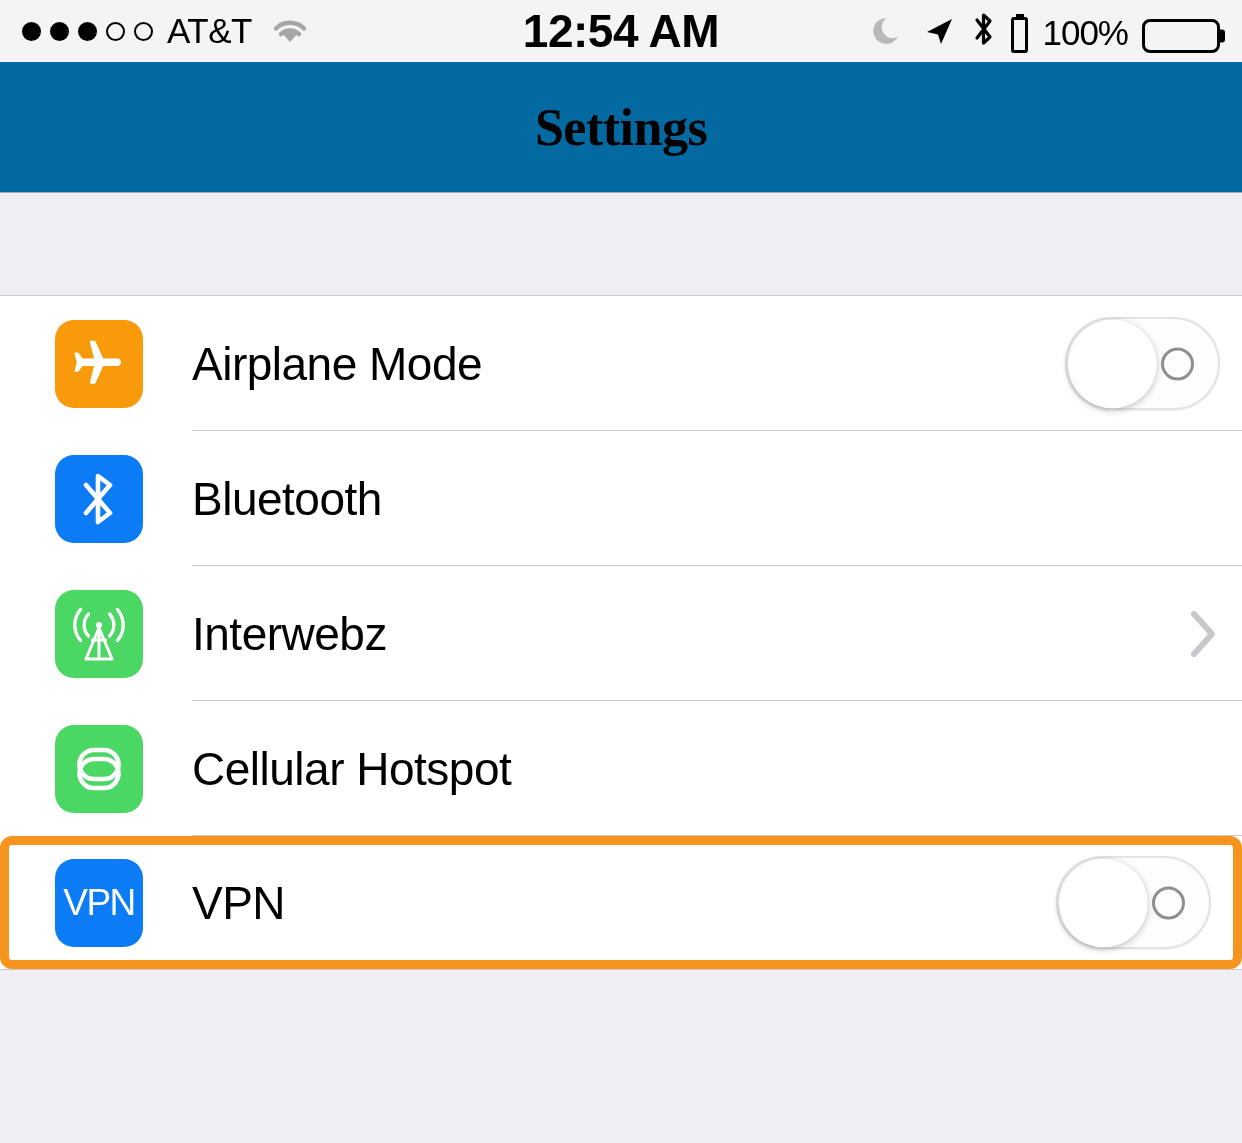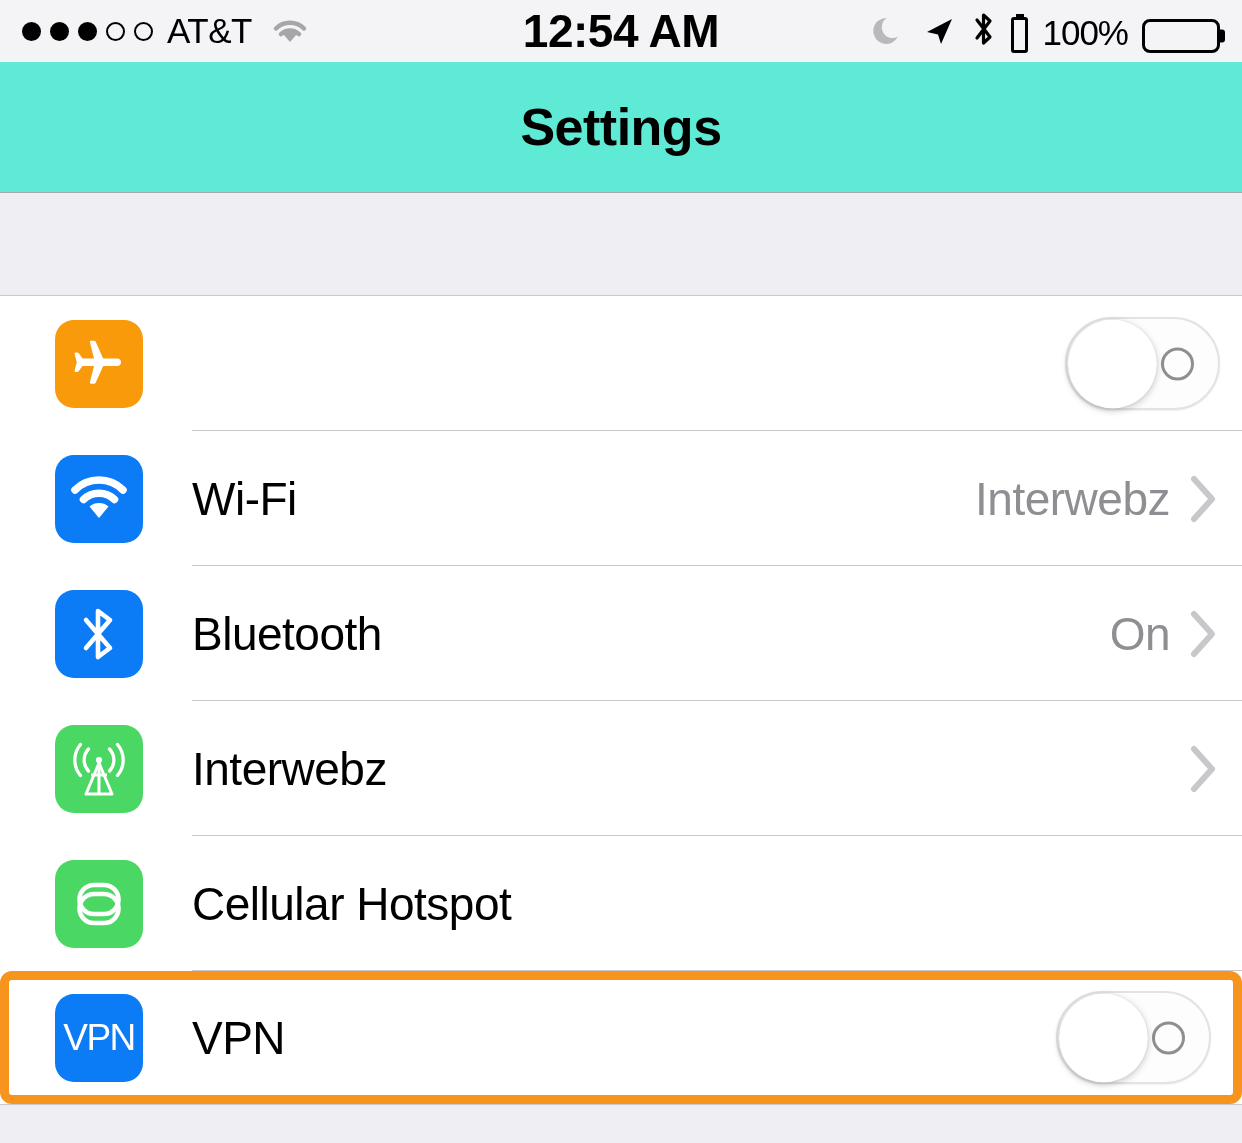--- a/index.html
+++ b/index.html
@@ -53,24 +53,25 @@
   }
   .bt-batt-fill { width:100%; height:100%; background:#000; }
   .bt-batt-nub {
     position:absolute; left:50%; transform:translateX(-50%); top:-6px;
     width:8px; height:4px; background:#000;
   }
 
   
   .nav-bar {
     height:131px;
-    background:#5eead4;
+    background:#0369a1;
     display:flex; align-items:center; justify-content:center;
     border-bottom:1px solid #a9a9ae;
     position:relative;
+    font-family:Liberation Serif, serif;
   }
   .nav-title { font-size:52px; font-weight:bold; color:#000; letter-spacing:-0.5px; }
 
   
   .group-gap {
     height:103px;
     background:#eeeef3;
     border-bottom:1px solid #c9c9ce;
   }
 
@@ -202,58 +203,36 @@
 
 <div class="group-gap"></div>
 
 <div class="list">
     <div class="row">
       <div class="app-icon icon-orange">
         <svg width="60" height="60" viewBox="0 0 60 60">
       <path d="M52 28.5 c0 2 -1.6 3.4 -3.6 3.4 l-14.2 0 l-7.4 16.5 c-0.4 0.9 -1 1.3 -1.9 1.3 l-2.7 0 c-1 0 -1.5 -0.7 -1.2 -1.7 l4 -16.1 l-11.5 0 l-3.7 5.2 c-0.4 0.6 -0.9 0.8 -1.5 0.8 l-1.6 0 c-0.8 0 -1.3 -0.6 -1.1 -1.4 l2.2 -8.3 l-2.2 -8.3 c-0.2 -0.8 0.3 -1.4 1.1 -1.4 l1.6 0 c0.6 0 1.1 0.2 1.5 0.8 l3.7 5.2 l11.5 0 l-4 -16.1 c-0.3 -1 0.2 -1.7 1.2 -1.7 l2.7 0 c0.9 0 1.5 0.4 1.9 1.3 l7.4 16.5 l14.2 0 c2 0 3.6 1.4 3.6 3.4 z" fill="#fff"></path>
     </svg>
       </div>
+      <div class="row-label">Airplane Mode</div>
       <div class="row-right">
         <div class="toggle" role="switch" aria-checked="false">
                  <span class="off-mark"></span>
                  <span class="knob"></span>
                </div>
       </div>
       <span class="sep"></span>
     </div>
     <div class="row">
       <div class="app-icon icon-blue">
-        <svg width="64" height="52" viewBox="0 0 64 52">
-      <path d="M32 45 L22.5 33.5 A15 15 0 0 1 41.5 33.5 Z" fill="#fff"></path>
-      <path d="M8 17 A34 34 0 0 1 56 17" stroke="#fff" stroke-width="7.5" fill="none" stroke-linecap="round"></path>
-      <path d="M16.5 26.5 A22.5 22.5 0 0 1 47.5 26.5" stroke="#fff" stroke-width="7.5" fill="none" stroke-linecap="round"></path>
-    </svg>
-      </div>
-      <div class="row-label">Wi-Fi</div>
-      <div class="row-right">
-        <span class="row-value">Interwebz</span>
-        <svg class="chev" width="34" height="56" viewBox="0 0 34 56">
-    <path d="M8 8 L26 28 L8 48" stroke="#c7c7cc" stroke-width="6" fill="none" stroke-linecap="round" stroke-linejoin="round"></path>
-  </svg>
-      </div>
-      <span class="sep"></span>
-    </div>
-    <div class="row">
-      <div class="app-icon icon-blue">
         <svg width="44" height="66" viewBox="0 0 44 66">
       <path d="M9 19 L33 47 L21 56 L21 10 L33 19 L9 47" stroke="#fff" stroke-width="4.6" fill="none" stroke-linejoin="round" stroke-linecap="round"></path>
     </svg>
       </div>
       <div class="row-label">Bluetooth</div>
-      <div class="row-right">
-        <span class="row-value">On</span>
-        <svg class="chev" width="34" height="56" viewBox="0 0 34 56">
-    <path d="M8 8 L26 28 L8 48" stroke="#c7c7cc" stroke-width="6" fill="none" stroke-linecap="round" stroke-linejoin="round"></path>
-  </svg>
-      </div>
       <span class="sep"></span>
     </div>
     <div class="row">
       <div class="app-icon icon-green">
         <svg width="66" height="62" viewBox="0 0 66 62">
       <g stroke="#fff" fill="none" stroke-width="3.3" stroke-linecap="round">
         <path d="M22.5 11 A16 16 0 0 0 22.5 33"></path>
         <path d="M14.5 6.5 A24 24 0 0 0 14.5 37.5"></path>
         <path d="M43.5 11 A16 16 0 0 1 43.5 33"></path>
         <path d="M51.5 6.5 A24 24 0 0 1 51.5 37.5"></path>

